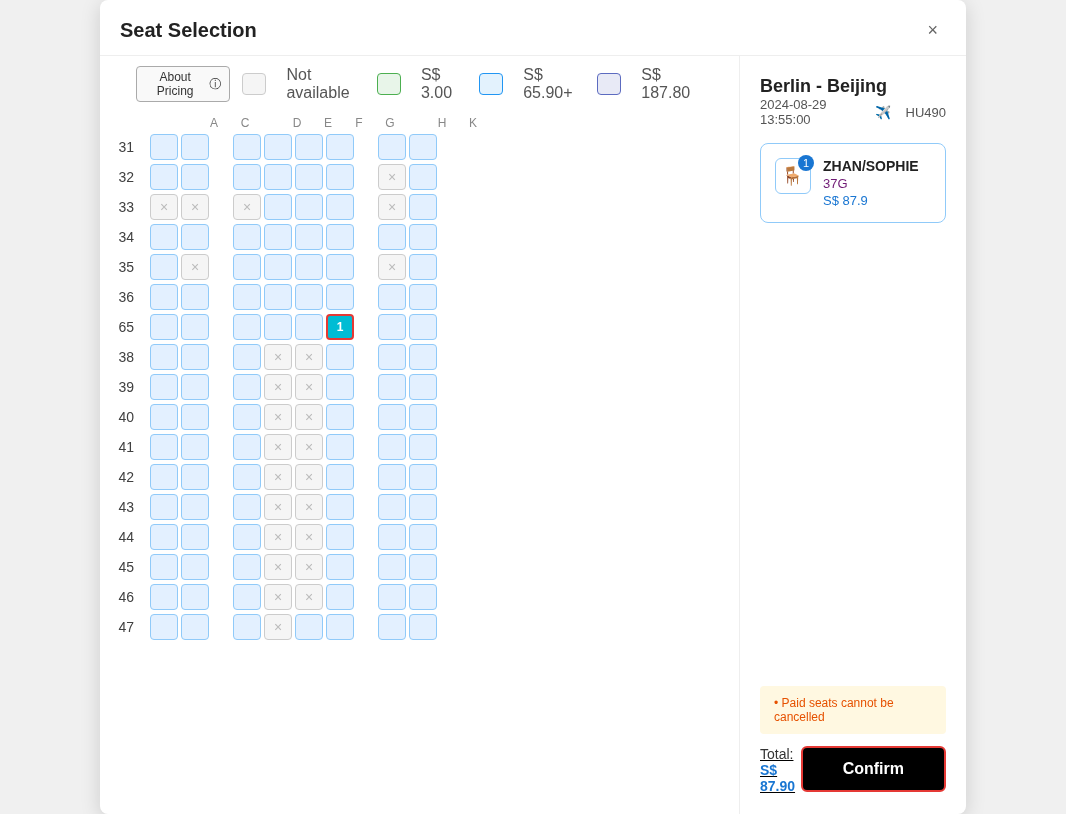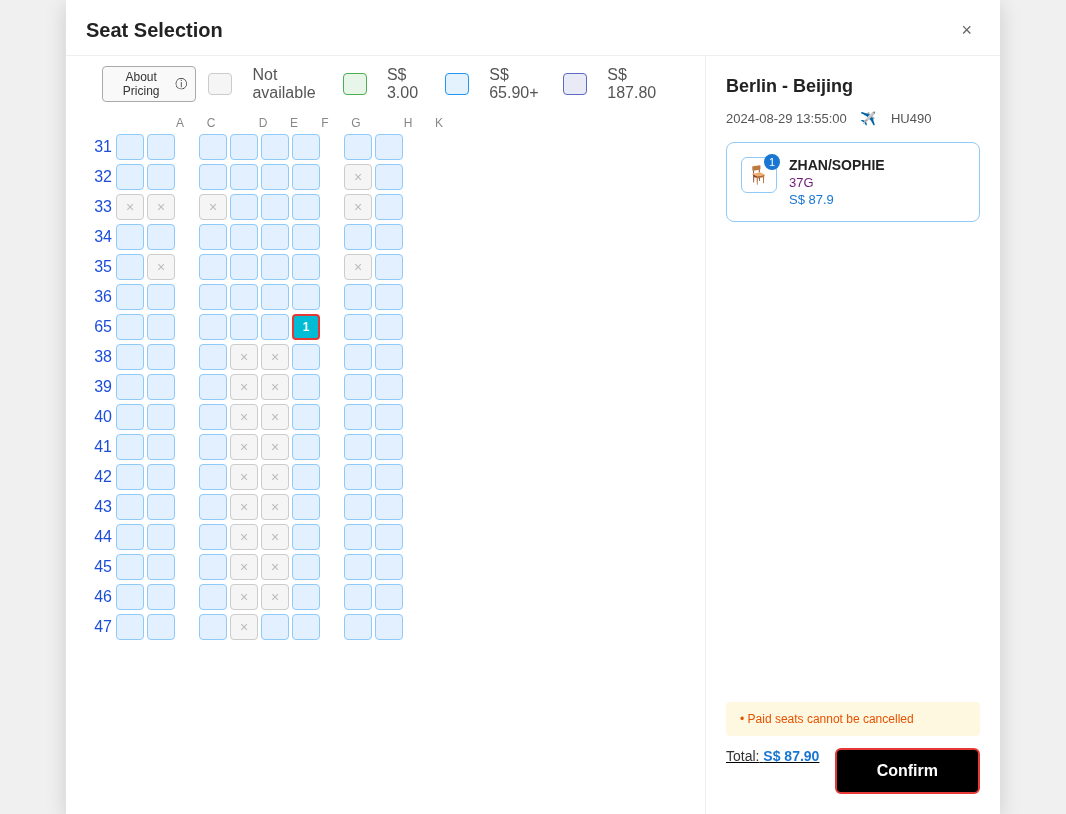--- a/index.html
+++ b/index.html
@@ -6,22 +6,22 @@
     body {
       font-family: -apple-system, BlinkMacSystemFont, 'Segoe UI', sans-serif;
       background: #f0f0f0;
       display: flex;
       align-items: center;
       justify-content: center;
       min-height: 100vh;
     }
     .modal {
       background: #fff;
-      border-radius: 0;
-      width: 934px;
+      border-radius: 8px;
+      width: 866px;
       height: 814px;
       position: relative;
       display: flex;
       flex-direction: column;
       overflow: hidden;
       box-shadow: 0 4px 20px rgba(0,0,0,0.15);
     }
     .modal-header {
       padding: 16px 20px 10px 20px;
       border-bottom: 1px solid #eee;
@@ -138,24 +138,24 @@
       font-weight: 500;
     }
     
     .seat-row {
       display: flex;
       align-items: center;
       margin-bottom: 4px;
     }
     .row-num {
       width: 40px;
-      font-size: 16px;
-      color: #1d4ed8;
+      font-size: 14px;
+      color: #404040;
       text-align: right;
-      padding-right: 4px;
+      padding-right: 16px;
       flex-shrink: 0;
     }
     .seat-group {
       display: flex;
       gap: 3px;
       align-items: center;
     }
     .aisle {
       width: 24px;
     }
@@ -197,21 +197,21 @@
     .right-panel {
       flex: 1;
       display: flex;
       flex-direction: column;
       padding: 20px;
     }
     .flight-title {
       font-size: 18px;
       font-weight: 700;
       color: #222;
-      margin-bottom: 14px;
+      margin-bottom: 0;
     }
     .flight-info {
       font-size: 13px;
       color: #555;
       margin-bottom: 16px;
       display: flex;
       align-items: center;
       gap: 14px;
     }
     .passenger-card {

